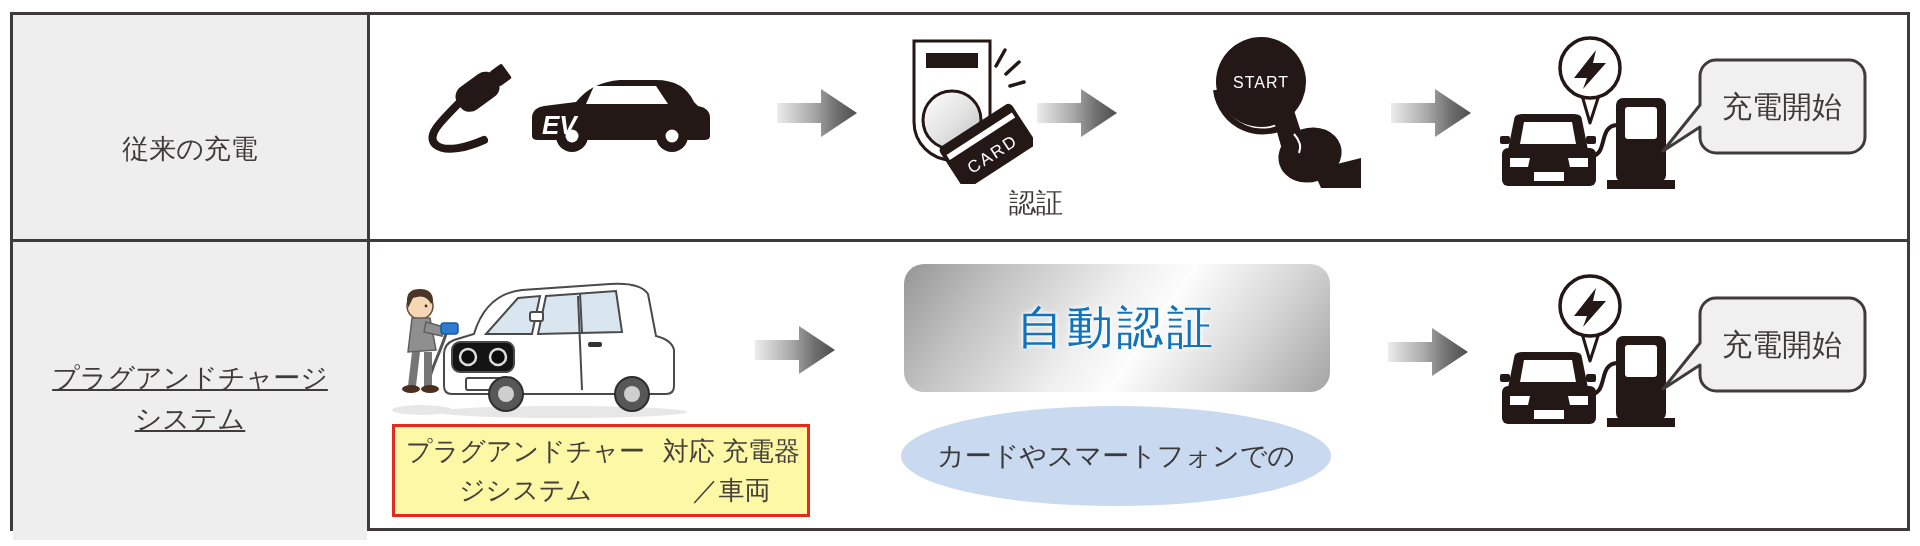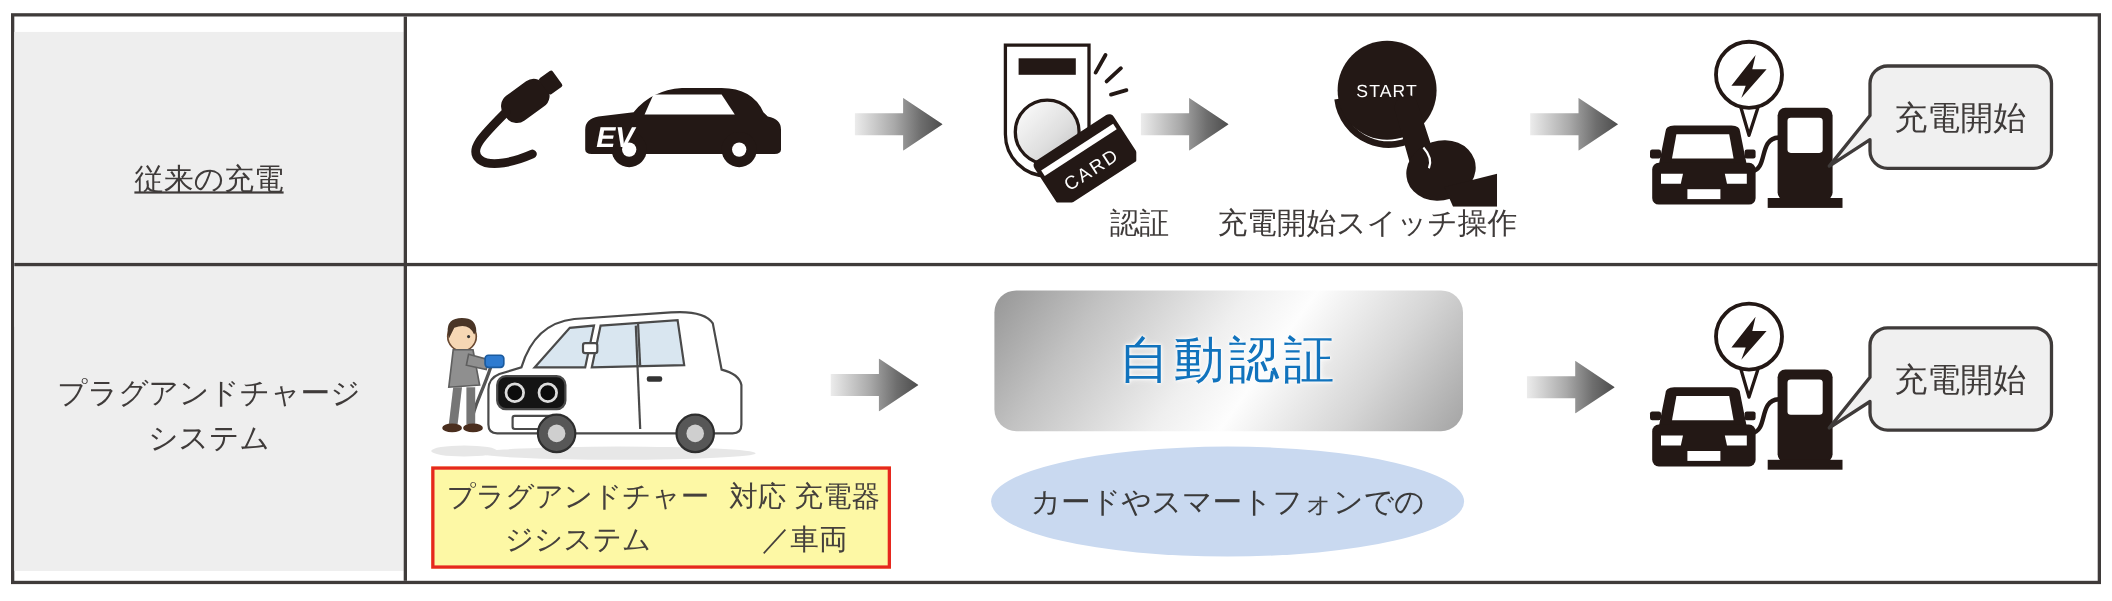--- a/index.html
+++ b/index.html
@@ -5,22 +5,22 @@
   html,body{margin:0;padding:0;background:#ffffff;}
   body{font-family:"Liberation Sans","DejaVu Sans",sans-serif;}
   .stage{position:relative;width:1920px;height:546px;background:#ffffff;overflow:hidden;}
   .abs{position:absolute;}
   
   .tbl-outer{left:10px;top:12px;width:1894px;height:513px;border:3px solid #3f3b3a;}
   .tbl-col-div{left:367px;top:15px;width:3px;height:513px;background:#3f3b3a;}
   .tbl-row-div{left:13px;top:239px;width:1894px;height:3px;background:#3f3b3a;}
   .hdr-cell{left:13px;width:354px;background:#eeeeee;display:flex;align-items:center;justify-content:center;
             color:#3f3b3a;font-size:27px;text-align:center;line-height:1.5;}
-  .hdr-1{top:29px;height:268px;text-decoration:underline;}
-  .hdr-2{top:236px;height:283px;}
+  .hdr-1{top:15px;height:268px;}
+  .hdr-2{top:257px;height:283px;text-decoration:underline;}
   .step-label{color:#3f3b3a;font-size:27px;text-align:center;top:185px;}
   .arrow{width:80px;height:48px;}
   
   .auto-box{left:904px;top:264px;width:426px;height:128px;border-radius:20px;
     background:linear-gradient(125deg,#969696 0%,#c2c2c2 20%,#efefef 45%,#fdfdfd 57%,#d6d6d6 78%,#a4a4a4 100%);
     display:flex;align-items:center;justify-content:center;}
   .auto-box span{font-size:46px;color:#1173bd;letter-spacing:4px;
     text-shadow:0 0 6px #ffffff,0 0 3px #ffffff,0 0 2px #ffffff;font-family:Liberation Mono, monospace;}
   
   .note-ellipse{left:901px;top:406px;width:430px;height:100px;border-radius:50%;background:#c9d9f0;
@@ -113,21 +113,20 @@
     <path d="M 23 60 A 47 47 0 0 0 98 92" stroke="#231815" stroke-width="6" fill="none"></path>
     <circle cx="68" cy="52" r="45" fill="#231815"></circle>
     <text class="svg-txt" x="68" y="58" font-size="16" letter-spacing="1" text-anchor="middle" fill="#ffffff">START</text>
     <g>
       <path d="M82,58 Q74,60 75,70 L88,116 Q90,124 98,122 L106,119 Q113,116 110,108 L95,62 Q91,54 82,58 Z" fill="#231815"></path>
       <ellipse cx="117" cy="125" rx="32" ry="27" transform="rotate(-18 117 125)" fill="#231815"></ellipse>
       <path d="M120,140 L168,128 L168,158 L128,158 Z" fill="#231815"></path>
       <path d="M101,104 Q110,114 106,123" stroke="#ffffff" stroke-width="2" fill="none"></path>
     </g>
   </svg>
-  <div class="abs step-label" style="left:1093px;width:300px;">充電開始スイッチ操作</div>
 
   <svg class="abs arrow" style="left:1391px;top:89px;" viewBox="0 0 80 48">
     <polygon points="0,14 44,14 44,0 80,24 44,48 44,34 0,34" fill="url(#arrowGrad)"></polygon>
   </svg>
 
   <svg class="abs" style="left:1488px;top:30px;" width="402" height="165" viewBox="0 0 402 165">
     <g>
       <path d="M26,90 Q26,84 34,84 L86,84 Q94,84 94,90 L100,120 L20,120 Z" fill="#231815"></path>
       <polygon points="36,92 84,92 88,114 32,114" fill="#ffffff"></polygon>
       <rect x="12" y="106" width="10" height="8" rx="2" fill="#231815"></rect>

